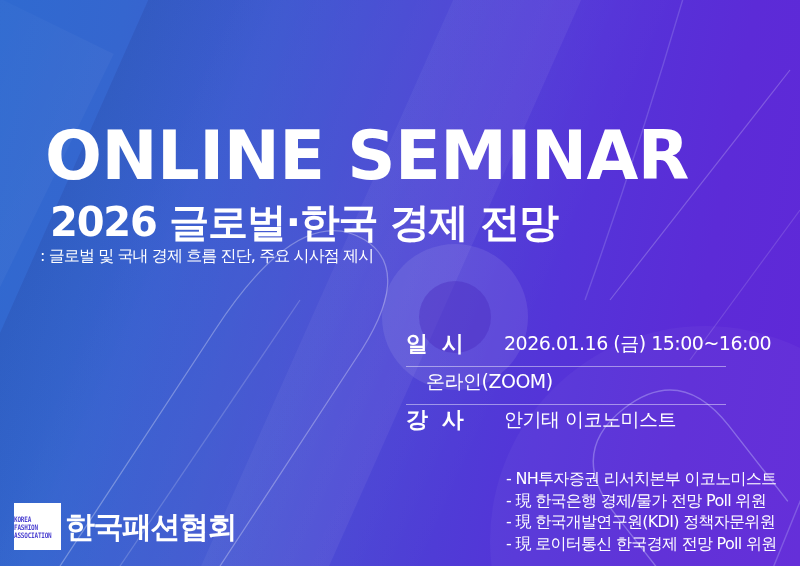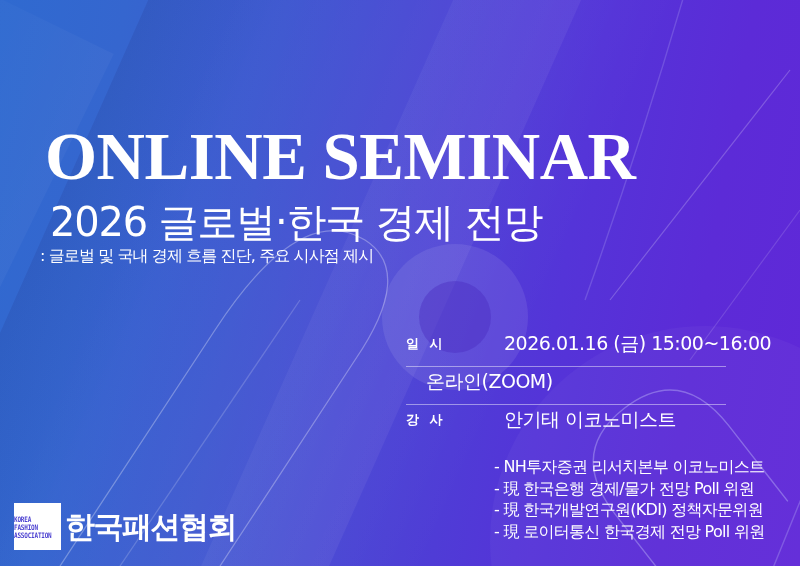--- a/index.html
+++ b/index.html
@@ -86,29 +86,28 @@
 
   .headline {
     position: absolute;
     left: 45px; top: 78px;
     color: #ffffff;
     font-size: 67px;
     font-weight: 700;
     letter-spacing: -0.5px;
     line-height: 1;
     white-space: nowrap;
-    font-family: Liberation Serif, serif;
   }
 
   .subhead {
     position: absolute;
     left: 50px; top: 166px;
     color: #ffffff;
     font-size: 40px;
-    font-weight: 400;
+    font-weight: 700;
     letter-spacing: -1.2px;
     line-height: 1.15;
     white-space: nowrap;
   }
 
   .tagline {
     position: absolute;
     left: 40px; top: 230px;
     color: #ffffff;
     font-size: 16px;
@@ -129,41 +128,41 @@
     display: flex;
     align-items: flex-start;
     height: 37px;
     border-bottom: 1px solid rgba(255,255,255,0.45);
   }
   .info-row:last-of-type { border-bottom: none; }
   .info-label {
     width: 78px;
     flex: none;
     color: #ffffff;
-    font-size: 13px;
+    font-size: 22px;
     font-weight: 700;
     letter-spacing: 3px;
     line-height: 24px;
     padding-top: 3px;
   }
   .info-value {
     color: #ffffff;
     font-size: 19px;
     font-weight: 400;
     letter-spacing: -0.5px;
     line-height: 24px;
     padding-top: 2px;
     white-space: nowrap;
     margin-left: 20px;
   }
 
   .credentials {
     position: absolute;
     left: 490px; top: 452px;
-    margin: 4px;
+    margin: 16px;
     padding: 0;
     list-style: none;
   }
   .credentials li {
     color: #ffffff;
     font-size: 16px;
     font-weight: 400;
     letter-spacing: -0.7px;
     line-height: 21.5px;
     white-space: nowrap;

